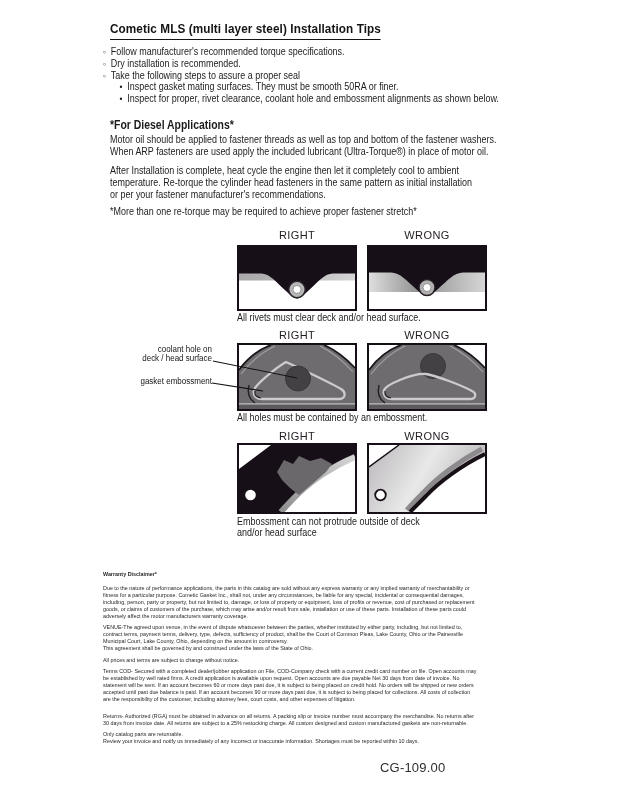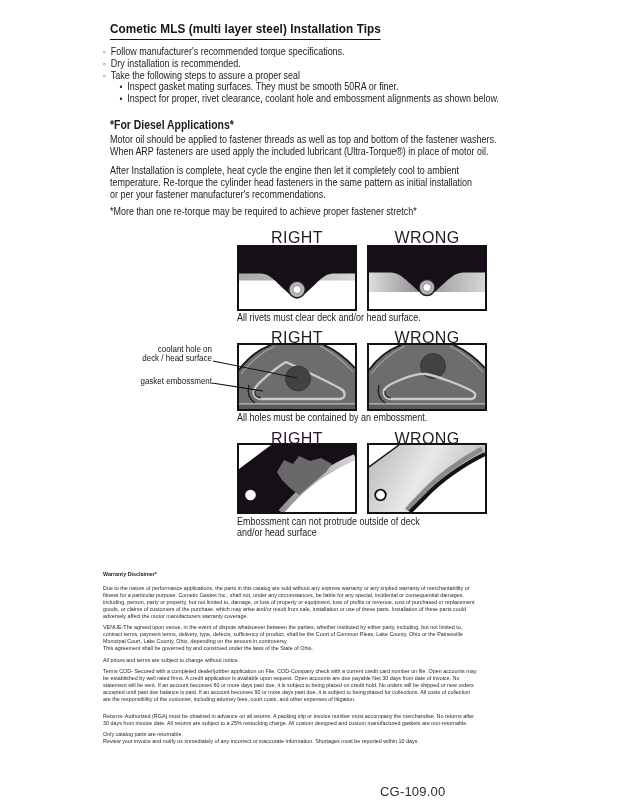--- a/index.html
+++ b/index.html
@@ -14,31 +14,31 @@
   .title{
     font-size:13.5px;font-weight:bold;letter-spacing:.1px;white-space:nowrap;
     border-bottom:1.7px solid #141414;padding-bottom:2.5px;color:#141414;
   }
   .bullets{font-size:10.3px;line-height:11.8px;white-space:nowrap;}
   .b-row{display:flex;align-items:baseline;}
   .b-row.lvl2{padding-left:19px;}
   .mk{flex:none;width:9px;font-size:9.5px;}
   .h2{font-size:12px;font-weight:bold;white-space:nowrap;}
   .body-p{font-size:10.3px;line-height:11.9px;white-space:pre-line;width:520px;}
-  .dg-head{width:120px;text-align:center;font-size:16px;letter-spacing:.4px;color:#211c21;}
+  .dg-head{width:120px;text-align:center;font-size:11px;letter-spacing:.4px;color:#211c21;}
   .dg-box{border:2px solid #170f18;background:#fff;}
   .dg-box svg{display:block;}
   .dg-cap{font-size:10.3px;line-height:11.2px;white-space:pre-line;width:300px;}
   .dg-label{font-size:9.2px;line-height:8.8px;text-align:right;width:116px;white-space:pre-line;color:#141414;}
   .fineprint{width:470px;font-size:6.2px;line-height:7px;color:#272727;}
   .fp-h{font-weight:bold;margin:0 0 6.5px 0;}
   .fp-p{margin:0 0 4.5px 0;white-space:pre-line;}
   .fp-p.gap-lg{margin-bottom:10px;}
   .fp-p.gap-sm{margin-bottom:3.5px;}
-  .footer-code{font-size:13px;letter-spacing:.2px;color:#322d2d;white-space:nowrap;margin-top:24px;}
+  .footer-code{font-size:13px;letter-spacing:.2px;color:#322d2d;white-space:nowrap;}
 </style>
 </head>
 <body>
 
 <div class="abs" style="left:110px;top:19px;text-align:right;">
   <span class="title sqz" style="display:inline-block;">Cometic MLS (multi layer steel) Installation Tips</span>
 </div>
 
 <div class="abs bullets sqz" style="left:103px;top:46px;">
   <div class="b-row lvl1">

